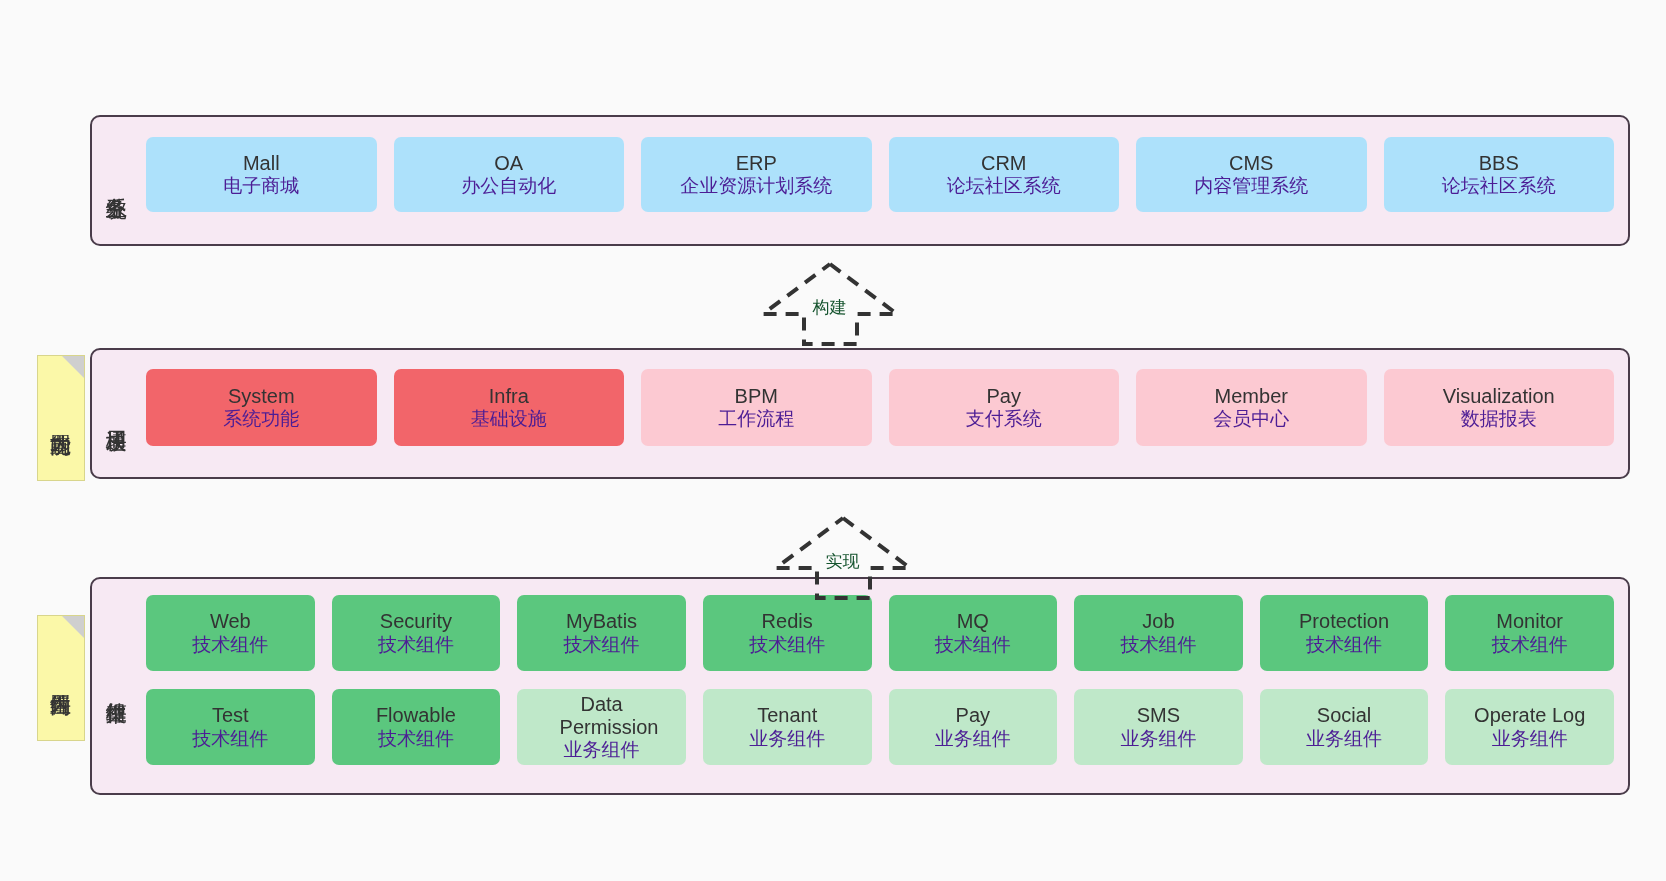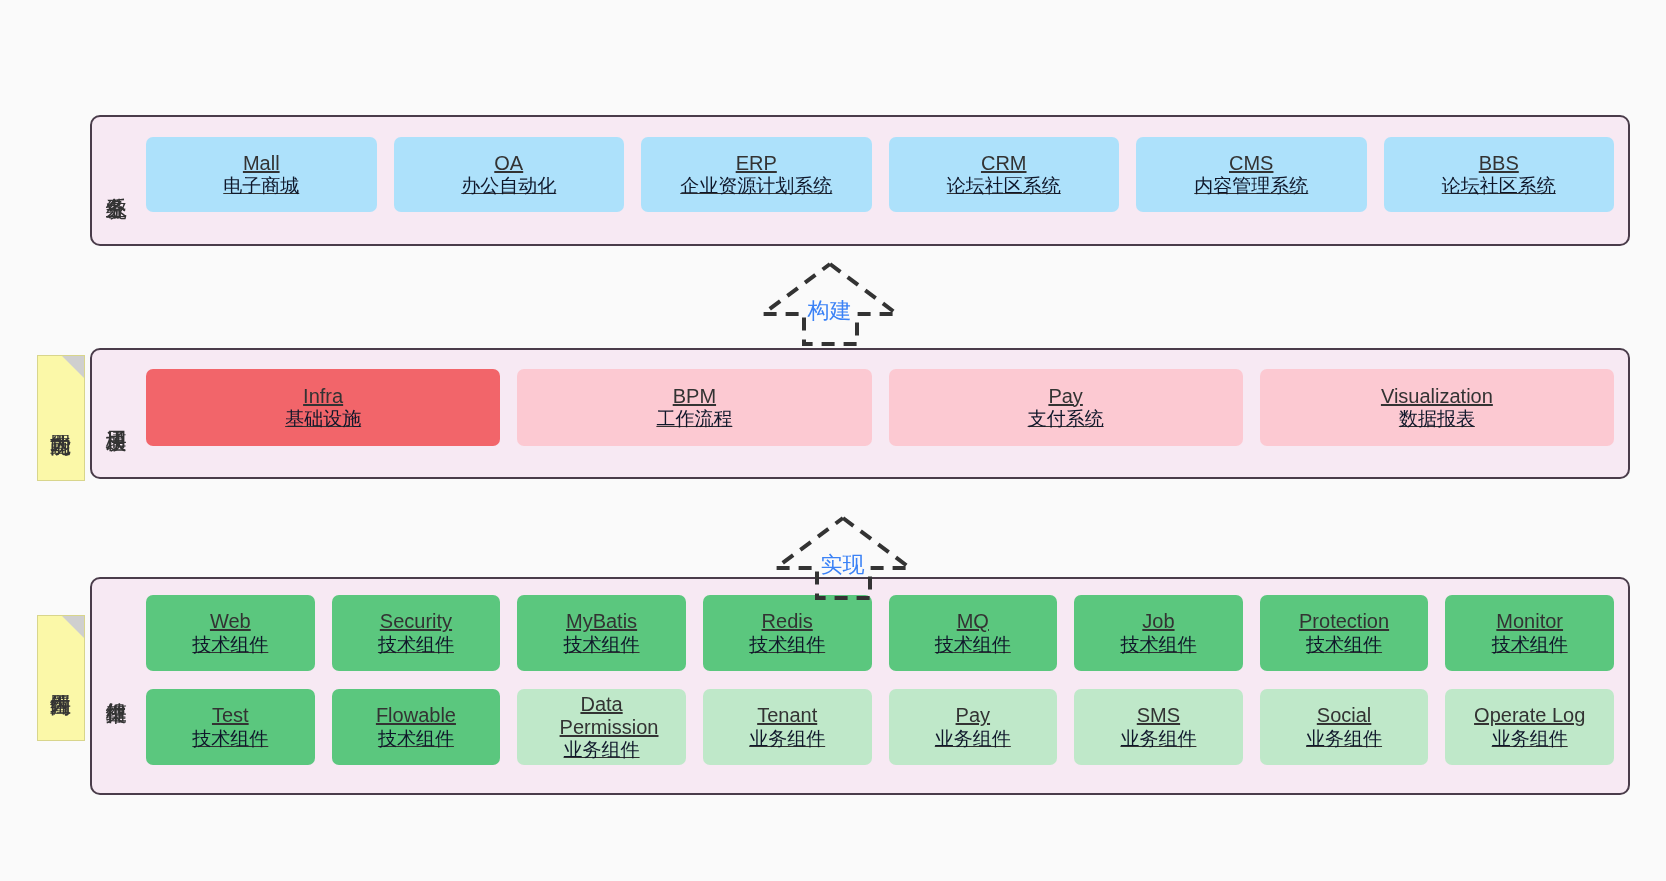--- a/index.html
+++ b/index.html
@@ -49,21 +49,20 @@
     padding: 0 2px;
   }
 
   .layer-body {
     flex: 1 1 auto;
     display: flex;
     flex-direction: column;
     justify-content: center;
     gap: 16px;
     padding: 0 14px 12px 6px;
-    text-decoration: underline;
   }
 
   .row {
     display: flex;
     gap: 17px;
     align-items: stretch;
   }
 
   .cell {
     flex: 1 1 0;
@@ -77,21 +76,21 @@
     padding: 4px 6px;
     box-sizing: border-box;
   }
   .cell .en {
     font-size: 20px;
     color: #333333;
     white-space: normal;
   }
   .cell .cn {
     font-size: 19px;
-    color: #0f172a;
+    color: #4c1d95;
   }
 
   
   .c-blue      { background: #ade1fb; }
   .c-red       { background: #f2656a; }
   .c-pink      { background: #fcc9d2; text-align: right; }
   .c-green     { background: #5bc77e; }
   .c-lgreen    { background: #bfe8c9; }
 
   
@@ -124,22 +123,22 @@
   
   .arrow {
     position: absolute;
     z-index: 2;
   }
   .arrow .arrow-label {
     position: absolute;
     left: 50%;
     transform: translateX(-50%);
     top: 38px;
-    font-size: 22px;
-    color: #3b82f6;
+    font-size: 17px;
+    color: #14532d;
     background: transparent;
     white-space: nowrap;
     z-index: 4;
     padding: 0 1px;
   }
 </style>
 </head>
 <body>
 
 <div class="canvas">
@@ -186,30 +185,38 @@
   <div class="note" style="left:37px; top:355px; width:48px; height:126px;">
     <span class="fold"></span>
     <span>内置功能</span>
   </div>
 
   <div class="layer" style="left:90px; top:348px; width:1540px; height:131px;">
     <div class="layer-label">通用模块</div>
     <div class="layer-body">
       <div class="row" style="height:77px;">
         <div class="cell c-red">
+          <span class="en">System</span>
+          <span class="cn">系统功能</span>
+        </div>
+        <div class="cell c-red">
           <span class="en">Infra</span>
           <span class="cn">基础设施</span>
         </div>
         <div class="cell c-pink">
           <span class="en">BPM</span>
           <span class="cn">工作流程</span>
         </div>
         <div class="cell c-pink">
           <span class="en">Pay</span>
           <span class="cn">支付系统</span>
+        </div>
+        <div class="cell c-pink">
+          <span class="en">Member</span>
+          <span class="cn">会员中心</span>
         </div>
         <div class="cell c-pink">
           <span class="en">Visualization</span>
           <span class="cn">数据报表</span>
         </div>
       </div>
     </div>
   </div>
 
   <div class="arrow" style="left:770px; top:512px; width:145px; height:90px;">

